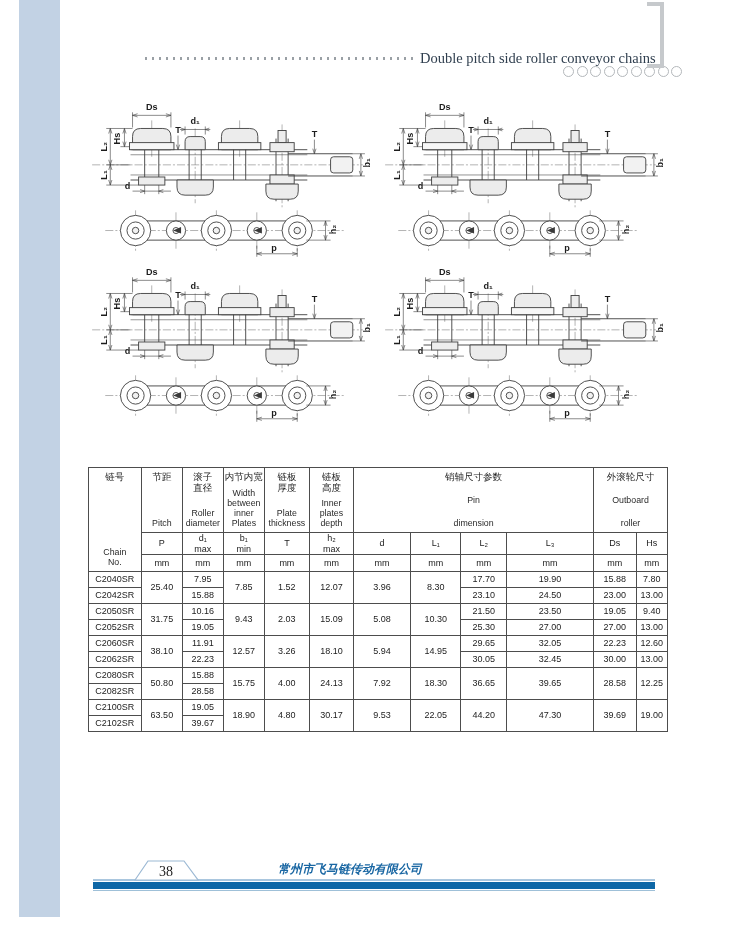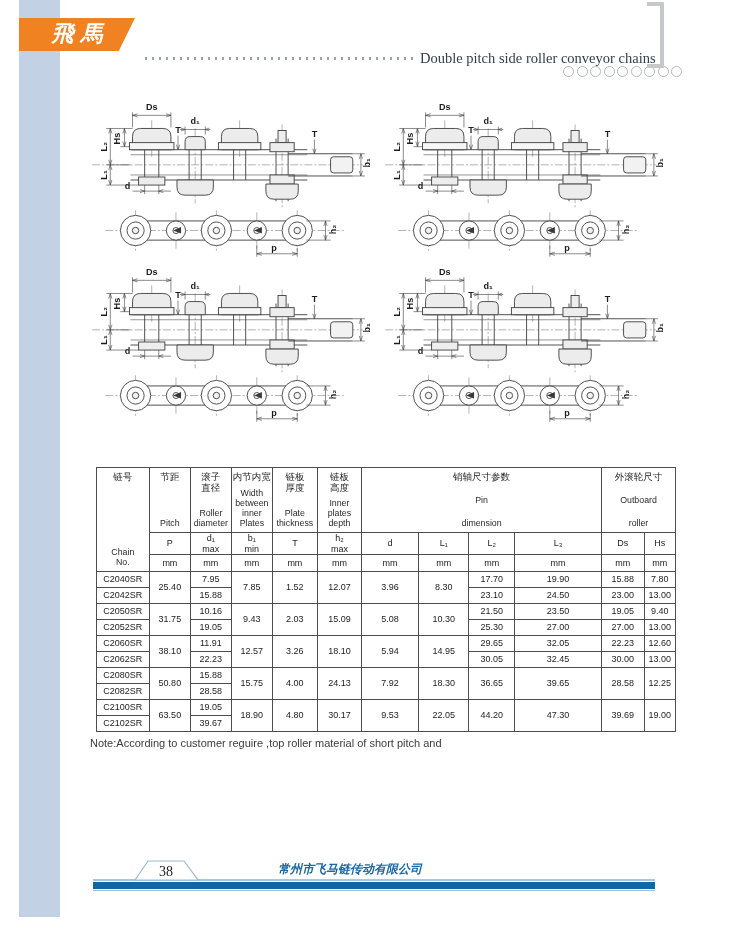--- a/index.html
+++ b/index.html
@@ -32,21 +32,21 @@
   .circles{position:absolute;left:563px;top:66px;display:flex;gap:2.5px;}
   .circles span{width:11px;height:11px;border:1.6px solid var(--deco-gray);border-radius:50%;box-sizing:border-box;}
 
   
   .diagrams{position:absolute;left:80px;top:98px;width:586px;height:327px;
             display:grid;grid-template-columns:293px 293px;grid-template-rows:162px 162px;row-gap:3px;}
   .diagram-cell svg{width:100%;height:100%;display:block;}
 
   
   table.spec{position:absolute;left:88px;top:467px;width:580px;border-collapse:collapse;table-layout:fixed;
-             font-size:9px;color:#1c1c1c;margin-left:8px;}
+             font-size:9px;color:#1c1c1c;}
   table.spec th,table.spec td{border:1px solid #4d4d4d;text-align:center;vertical-align:middle;
              font-weight:normal;padding:0;line-height:1.15;}
   table.spec .h-top th{height:64px;}
   table.spec .h-sym th{height:21px;}
   table.spec .h-unit th{height:16px;}
   table.spec tbody td{height:15px;font-size:9px;}
   .vbx{display:flex;flex-direction:column;justify-content:space-between;height:100%;
        box-sizing:border-box;padding:4px 0;}
   .vbx .zh{font-size:9.5px;}
   .vbx .en{font-size:8.8px;color:#2a2a2a;}
@@ -67,23 +67,20 @@
   .company-en{position:absolute;left:390px;top:861px;font-family:"Liberation Serif",serif;
               font-size:12.5px;color:var(--link-blue);white-space:nowrap;}
 </style>
 </head>
 <body>
 
 <div class="page">
 
   <div class="left-strip"></div>
 
-  <div class="logo-shape">
-    <span class="logo-text">飛馬</span>
-  </div>
   <div class="bracket"></div>
   <div class="dotted-line"></div>
   <div class="subtitle">Double pitch side roller conveyor chains</div>
   <div class="circles">
     <span></span>
       <span></span>
       <span></span>
       <span></span>
       <span></span>
       <span></span>
@@ -916,21 +913,20 @@
         <td rowspan="2">19.00</td>
       </tr>
       <tr>
         <td>C2102SR</td>
         <td>39.67</td>
       </tr>
     </tbody>
   </table>
 
   <div class="notes">
-    <div class="en">Note:According to customer reguire ,top roller material of short pitch and</div>
   </div>
 
   <div class="footer-thin-line"></div>
   <div class="footer-bar"></div>
   <div class="footer-bar-under"></div>
   <div class="page-badge">
     <svg width="66" height="21" viewBox="0 0 66 21">
       <polygon points="14,1 50,1 64,20 1,20" fill="#ffffff" stroke="#9cb9d4" stroke-width="1.2"></polygon>
       <text x="32" y="16" text-anchor="middle" font-family="Liberation Serif, serif" font-size="14" fill="#1d1d1d">38</text>
     </svg>

